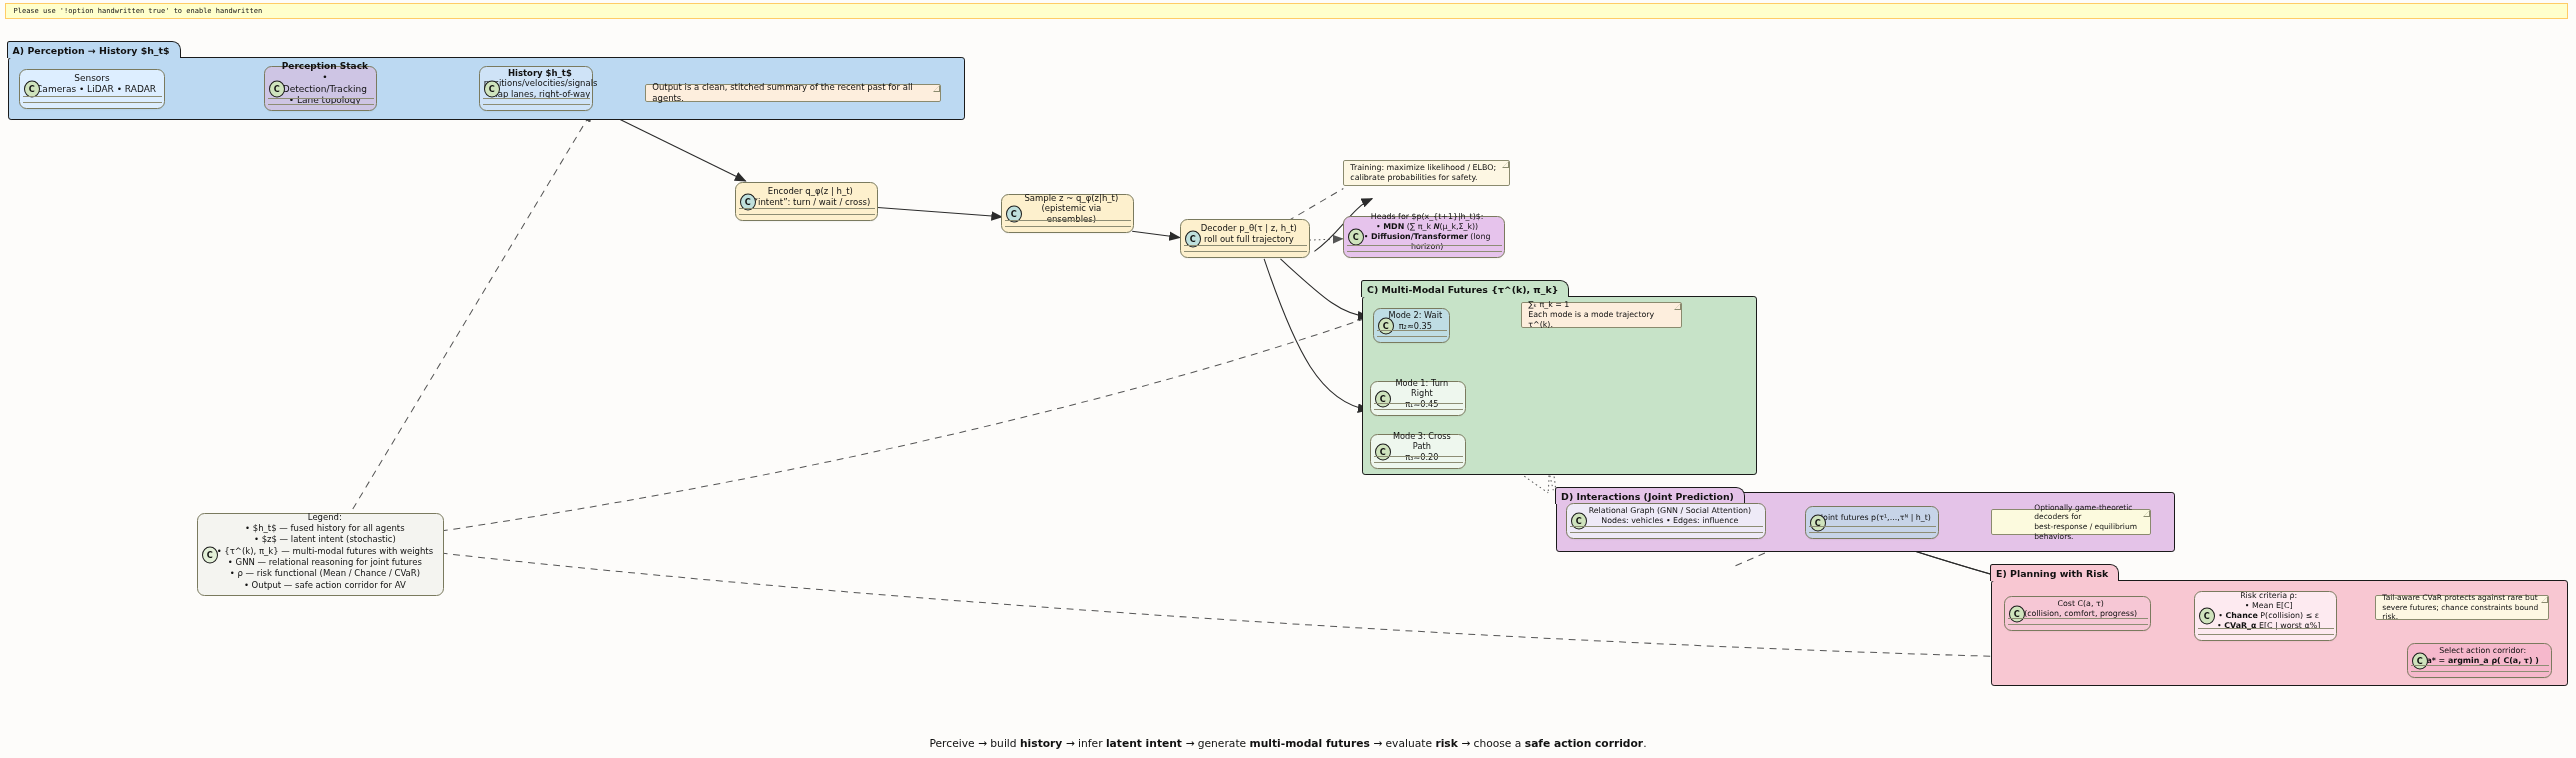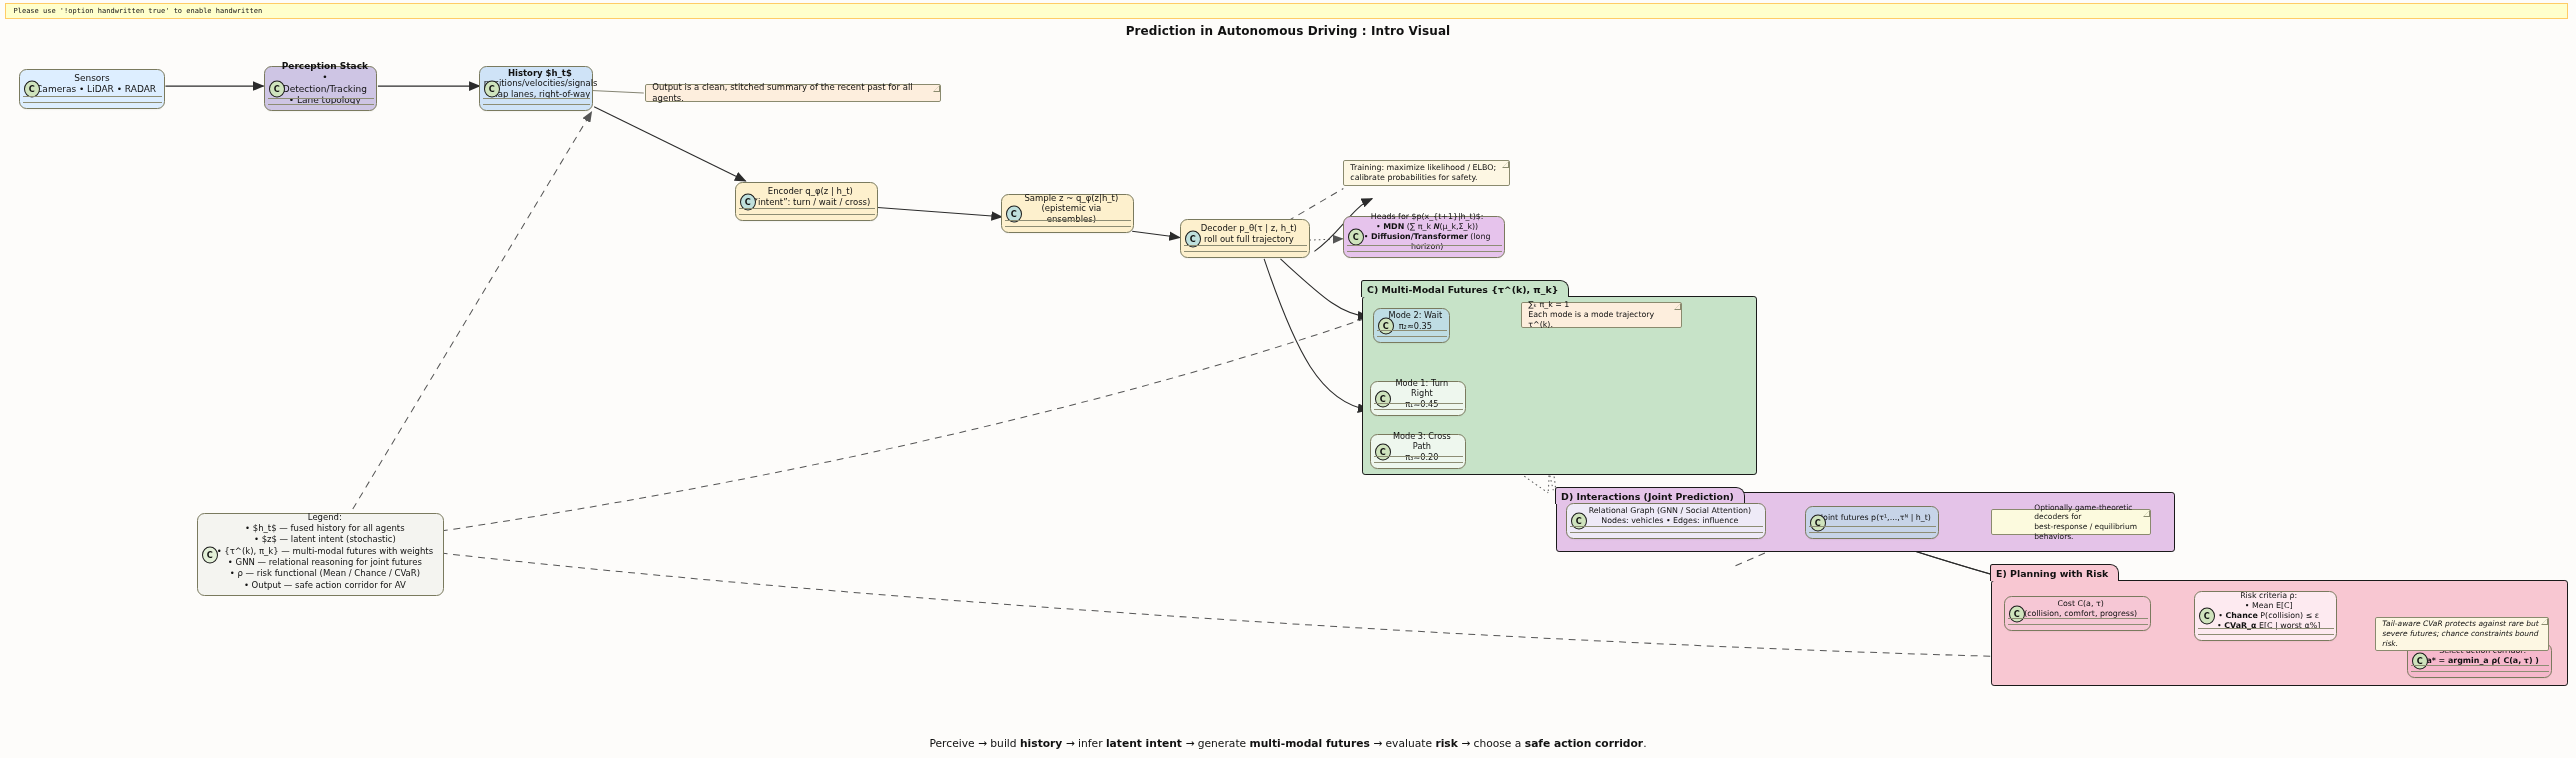--- a/index.html
+++ b/index.html
@@ -101,21 +101,20 @@
 </style>
 </head>
 <body>
 
 <div id="page">
 
   <div class="warn">
     <span>Please use '!option handwritten true' to enable handwritten</span>
   </div>
 
-  <div class="doc-title">Prediction in Autonomous Driving : Intro Visual</div>
 
   <svg class="wires" viewBox="0 0 4096 1206" width="2576" height="758">
     <defs>
       <marker id="ah" markerWidth="11" markerHeight="9" refX="10" refY="4.5" orient="auto">
         <path d="M0,0 L11,4.5 L0,9 z" fill="#2b2b2b"></path>
       </marker>
       <marker id="ahg" markerWidth="11" markerHeight="9" refX="10" refY="4.5" orient="auto">
         <path d="M0,0 L11,4.5 L0,9 z" fill="#555"></path>
       </marker>
     </defs>
@@ -168,20 +167,25 @@
 
     <path class="noteline" d="M3720,968 L3775,963"></path>
 
     <path class="dashed" d="M700,880 C1600,980 3000,1060 3824,1052" marker-end="url(#ahg)"></path>
 
     <path class="dashed" d="M560,810 L940,178" marker-end="url(#ahg)"></path>
 
     <path class="dashed" d="M700,845 C1400,740 1900,600 2176,505"></path>
   </svg>
 
+  <div class="frame" style="left:7.5px;top:57px;width:957px;height:63px;background:#bcd9f2;">
+    <div class="frame-tab" style="background:#bcd9f2;">
+      <span>A) Perception → History $h_t$</span>
+    </div>
+  </div>
 
   <div class="node" style="left:19px;top:69px;width:146px;height:40px;background:#ddeeff;">
     <span class="cbadge">
         <span>C</span>
       </span>
     <div class="body">
       <div>Sensors</div>
       <div>• Cameras • LiDAR • RADAR</div>
     </div>
     <div class="stack"></div>
@@ -386,21 +390,21 @@
     <span class="cbadge">
         <span>C</span>
       </span>
     <div class="body" style="padding-left:12.6px;font-size:7.9px;">
       <div>Select action corridor:</div>
       <div style="font-weight:bold;">a* = argmin_a  ρ( C(a, τ) )</div>
     </div>
     <div class="stack"></div>
   </div>
 
-  <div class="note" style="left:2375px;top:617px;width:174px;height:34px;font-style:italic;">
+  <div class="note" style="left:2375px;top:595px;width:174px;height:25px;">
     <span class="fold"></span>
     <div style="font-size:7.5px;">
       <div>Tail-aware CVaR protects against rare but</div>
       <div>severe futures; chance constraints bound risk.</div>
     </div>
   </div>
 
   <div class="legend" style="left:197px;top:513px;width:247px;height:83px;">
     <span class="cbadge plain">
         <span>C</span>

